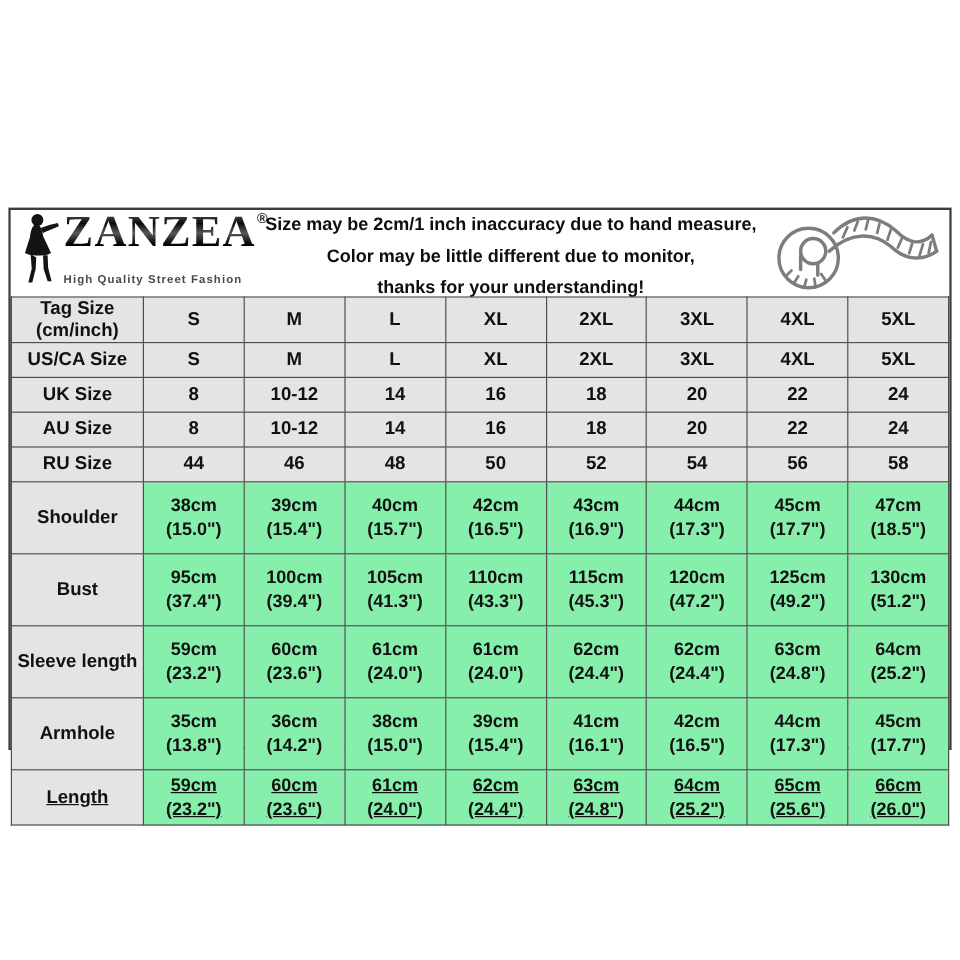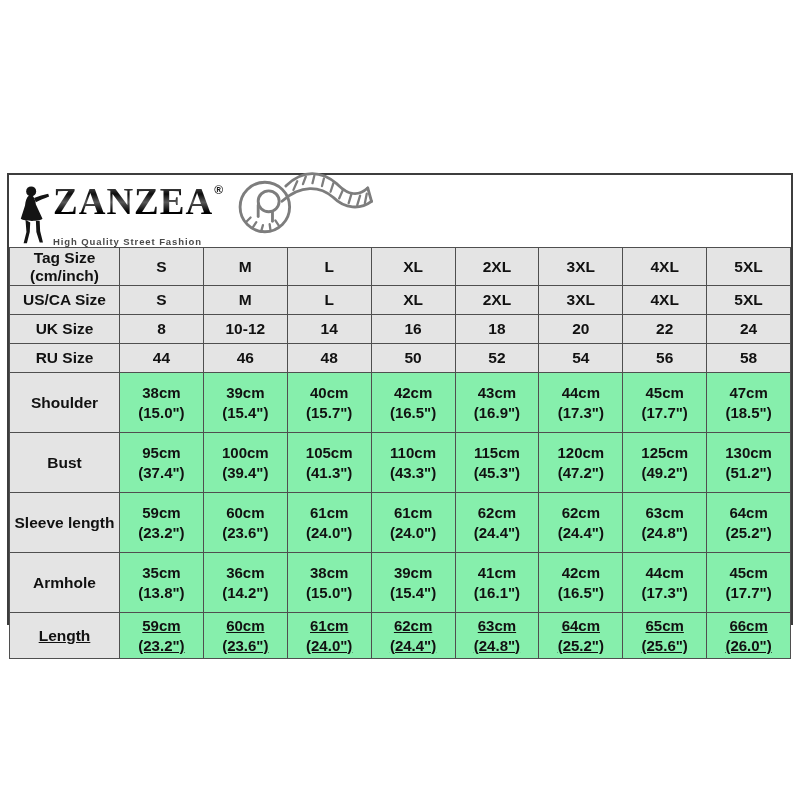--- a/index.html
+++ b/index.html
@@ -8,21 +8,21 @@
 
   .canvas { position: relative; width: 800px; height: 800px; background: #fff; }
 
   .sheet {
     position: absolute; left: 7px; top: 173px; width: 786px; height: 452px;
     border: 2px solid #3d3d3d; background: #fff;
   }
 
   
   .sheet-header {
-    display: flex; align-items: flex-end; height: 72px; background: #fff;
+    display: flex; align-items: flex-start; height: 72px; background: #fff;
   }
   .logo { width: 212px; display: flex; align-items: center; padding-left: 8px; }
   .logo-figure { width: 34px; height: 62px; flex: 0 0 auto; }
   .logo-text { margin-left: 2px; }
   .brand-line { display: flex; align-items: flex-start; line-height: 1; }
   .brand {
     font-family: "Liberation Serif", serif; font-weight: bold; font-size: 37px;
     letter-spacing: 1px; color: #1b1b1b;
     background: linear-gradient(180deg, #6b6b6b 0%, #0c0c0c 30%, #585858 52%, #000 78%);
     -webkit-background-clip: text; background-clip: text; -webkit-text-fill-color: transparent;
@@ -68,20 +68,25 @@
         </svg>
         <div class="logo-text">
           <div class="brand-line">
             <span class="brand">ZANZEA</span>
             <span class="reg">®</span>
           </div>
           <div class="tagline">High Quality Street Fashion</div>
         </div>
       </div>
 
+      <div class="notice">
+        <div>Size may be 2cm/1 inch inaccuracy due to hand measure,</div>
+        <div>Color may be little different due to monitor,</div>
+        <div>thanks for your understanding!</div>
+      </div>
 
       <div class="tape-wrap">
         <svg width="148" height="80" viewBox="0 0 150 84" aria-hidden="true">
           <g fill="none" stroke="#7d7d7d" stroke-width="3" stroke-linecap="round" stroke-linejoin="round">
             <circle cx="36" cy="42" r="26"></circle>
             <circle cx="40" cy="36" r="11"></circle>
             <path d="M29,40 L29,52"></path>
             <path d="M44,47 L44,57"></path>
 
             <path d="M58,20 C76,2 96,4 112,18 C124,30 134,31 144,22"></path>
@@ -158,20 +163,33 @@
             <td class="size-cell">10-12</td>
             <td class="size-cell">14</td>
             <td class="size-cell">16</td>
             <td class="size-cell">18</td>
             <td class="size-cell">20</td>
             <td class="size-cell">22</td>
             <td class="size-cell">24</td>
           </tr>
           <tr class="r-size">
             <td class="label-cell">
+              <div>AU Size</div>
+            </td>
+            <td class="size-cell">8</td>
+            <td class="size-cell">10-12</td>
+            <td class="size-cell">14</td>
+            <td class="size-cell">16</td>
+            <td class="size-cell">18</td>
+            <td class="size-cell">20</td>
+            <td class="size-cell">22</td>
+            <td class="size-cell">24</td>
+          </tr>
+          <tr class="r-size">
+            <td class="label-cell">
               <div>RU Size</div>
             </td>
             <td class="size-cell">44</td>
             <td class="size-cell">46</td>
             <td class="size-cell">48</td>
             <td class="size-cell">50</td>
             <td class="size-cell">52</td>
             <td class="size-cell">54</td>
             <td class="size-cell">56</td>
             <td class="size-cell">58</td>

